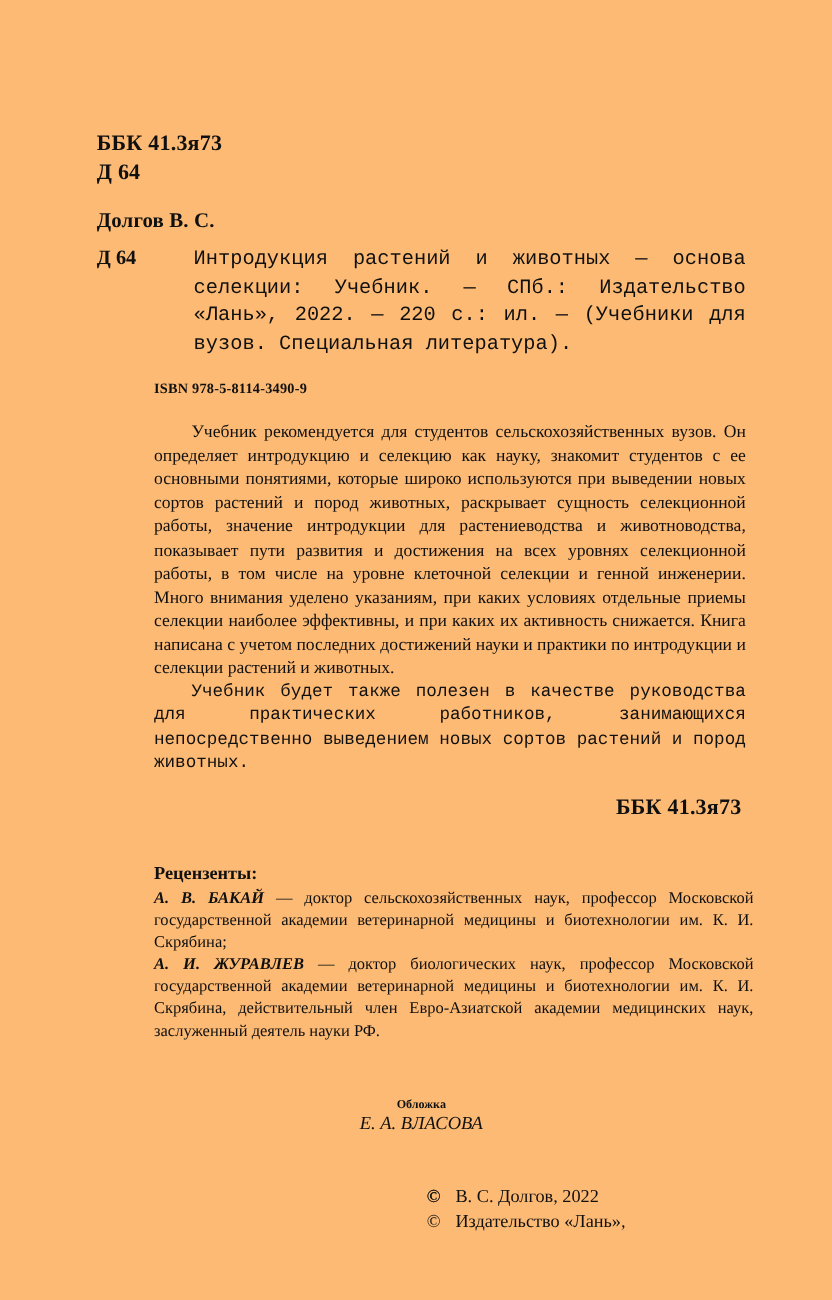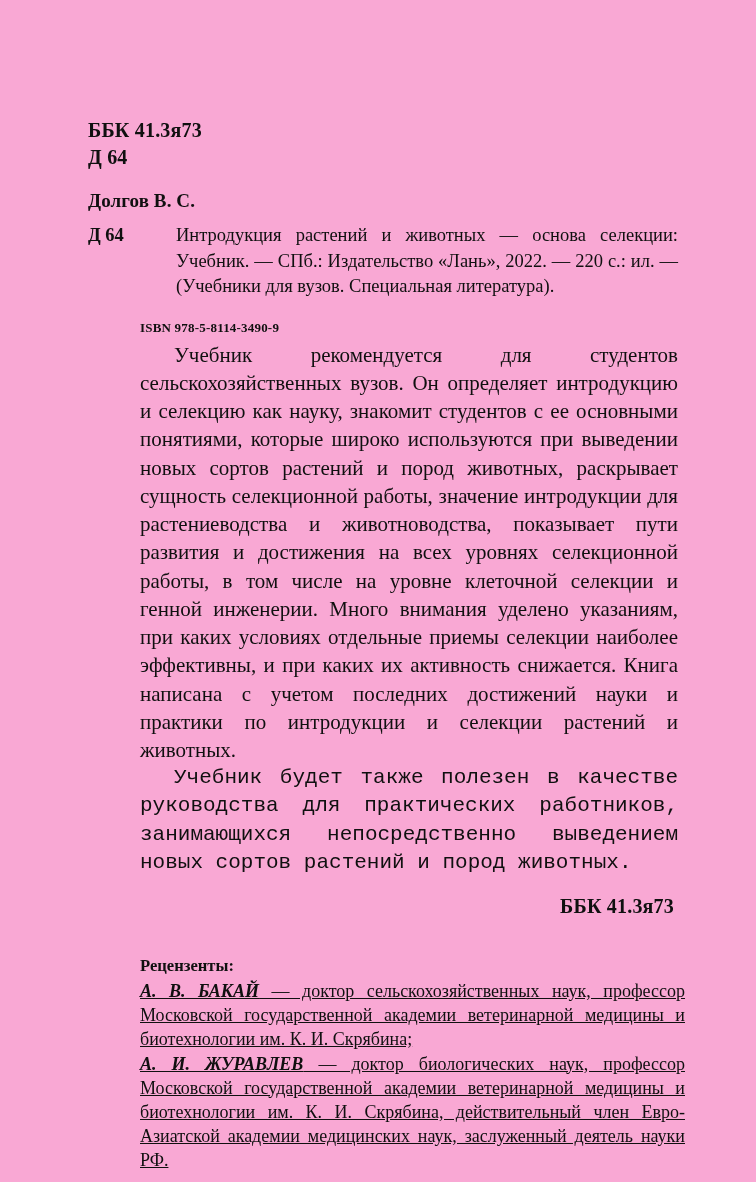--- a/index.html
+++ b/index.html
@@ -13,21 +13,21 @@
     font-family: "Liberation Serif", "DejaVu Serif", serif;
     color: #101010;
     position: relative;
     overflow: hidden;
   }
   .page {
     position: absolute;
     left: 0; top: 0;
     width: 756px;
     height: 1182px;
-    background: #f9a8d4;
+    background: #fdba74;
   }
   .content {
     position: absolute;
     left: 88px;
     top: 118px;
     width: 590px;
   }
 
   
   .bbk-top {
@@ -56,36 +56,37 @@
     position: absolute;
     left: 0;
     top: 0;
     font-weight: 700;
   }
   .biblio .body {
     margin-left: 88px;
     text-align: justify;
     text-align-last: left;
     hyphens: manual;
+    font-family: Liberation Mono, monospace;
   }
 
   .isbn {
     margin-top: 20px;
     margin-left: 52px;
     font-size: 13px;
     font-weight: 700;
     letter-spacing: 0.2px;
   }
 
   
   .annotation {
-    margin-top: 5px;
+    margin-top: 21px;
     margin-left: 52px;
     width: 538px;
-    font-size: 21px;
+    font-size: 16px;
     line-height: 1.345;
     text-align: justify;
   }
   .annotation p {
     margin: 0;
     text-indent: 34px;
   }
   .annotation p + p { margin-top: 0px; font-family: Liberation Mono, monospace; }
 
   .bbk-bottom {
@@ -102,24 +103,23 @@
     margin-top: 38px;
     margin-left: 52px;
     width: 545px;
   }
   .reviewers .heading {
     font-weight: 700;
     font-size: 16.6px;
     margin-bottom: 3px;
   }
   .reviewers .entry {
-    font-size: 18px;
+    font-size: 15px;
     line-height: 1.34;
     text-align: justify;
-    text-decoration: underline;
   }
   .reviewers .entry .who {
     font-style: italic;
     font-weight: 700;
   }
 
   
   .cover {
     margin-top: 50px;
     text-align: center;
@@ -187,20 +187,21 @@
       <div class="entry">
         <span class="who">А. В. БАКАЙ</span><span> — доктор сельскохозяйственных наук, профессор Московской государственной академии ветеринарной медицины и биотехнологии им. К. И. Скрябина;</span>
       </div>
       <div class="entry">
         <span class="who">А. И. ЖУРАВЛЕВ</span><span> — доктор биологических наук, профессор Московской государственной академии ветеринарной медицины и биотехнологии им. К. И. Скрябина, действительный член Евро-Азиатской академии медицинских наук, заслуженный деятель науки РФ.</span>
       </div>
     </div>
 
     <div class="cover">
       <div class="label">Обложка</div>
+      <div class="designer">Е. А. ВЛАСОВА</div>
     </div>
 
     <div class="copyright">
       <div class="row">
         <span class="mark">©</span>
       </div>
       <div class="row">
         <span class="mark">©</span>
         <span>В. С. Долгов, 2022</span>
       </div>

